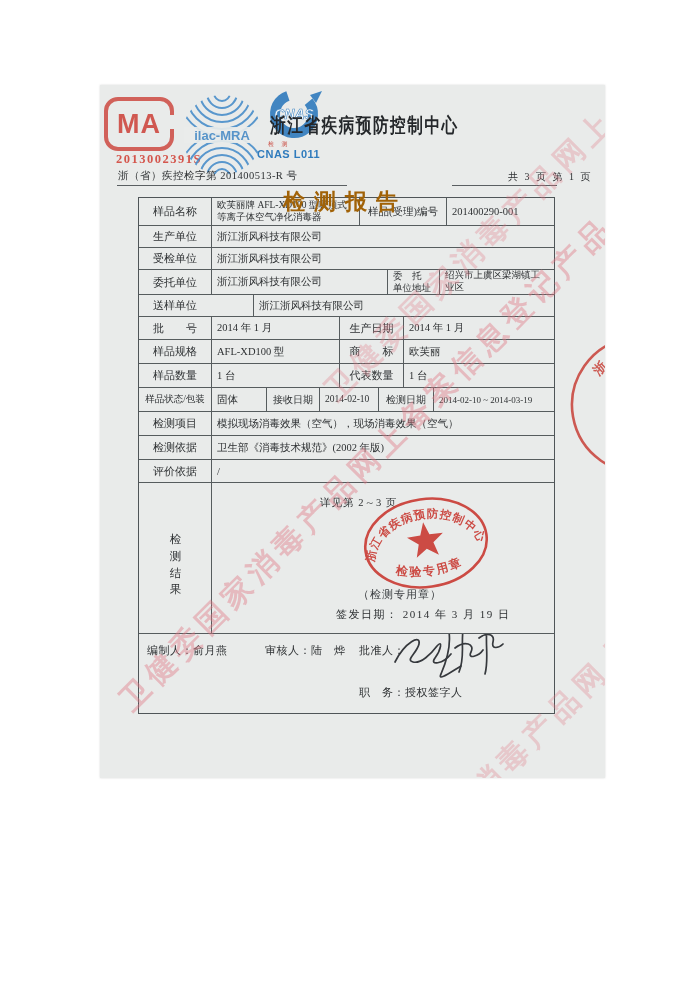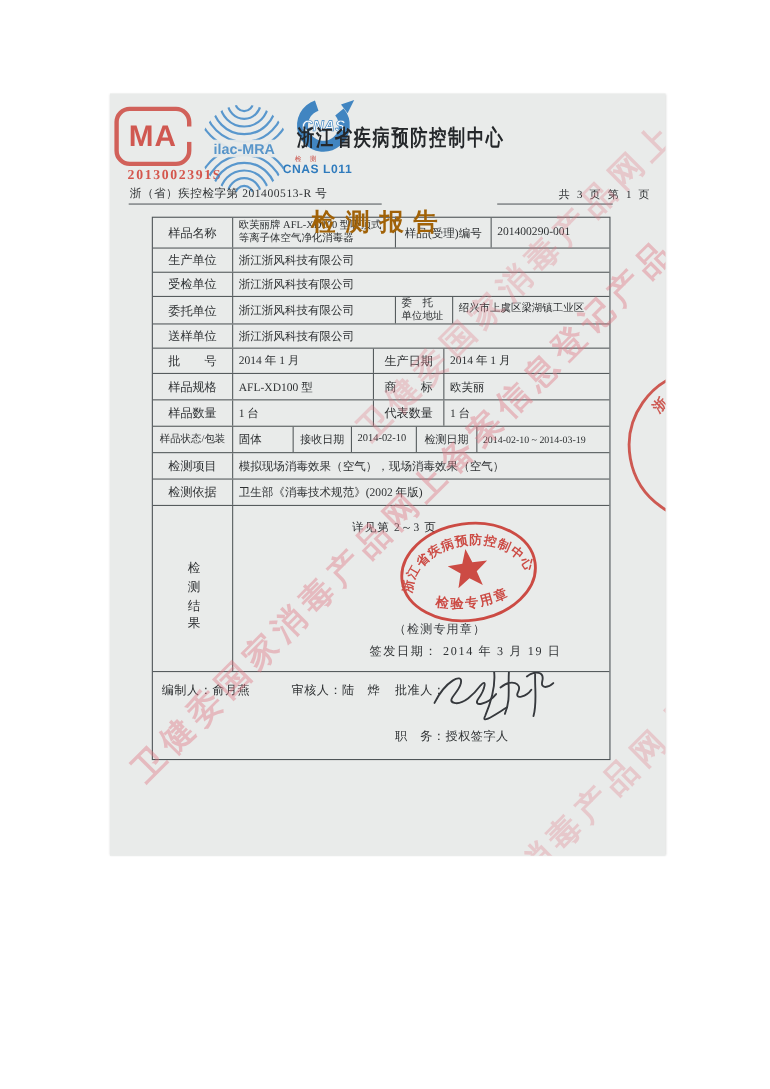--- a/index.html
+++ b/index.html
@@ -138,28 +138,28 @@
     </div>
 
     <div class="tr" style="height:22px;">
       <div class="td lbl">受检单位</div>
       <div class="td grow">浙江浙风科技有限公司</div>
     </div>
 
     <div class="tr" style="height:25px;">
       <div class="td lbl">委托单位</div>
       <div class="td" style="width:148px;flex:none;">浙江浙风科技有限公司</div>
-      <div class="td c small" style="width:52px;flex:none;display:block;padding-top:1px;">
+      <div class="td c small" style="width:52px;flex:none;display:block;padding-top:1px;margin-left:28px;">
         <div>委　托</div>
         <div>单位地址</div>
       </div>
       <div class="td grow small">绍兴市上虞区梁湖镇工业区</div>
     </div>
 
-    <div class="tr" style="height:22px;">
+    <div class="tr" style="height:22px;gap:42px;">
       <div class="td lbl">送样单位</div>
       <div class="td grow">浙江浙风科技有限公司</div>
     </div>
 
     <div class="tr" style="height:23px;">
       <div class="td lbl">批　　号</div>
       <div class="td" style="width:128px;flex:none;">2014 年 1 月</div>
       <div class="td c" style="width:64px;flex:none;font-size:11px;">生产日期</div>
       <div class="td grow">2014 年 1 月</div>
     </div>
@@ -190,20 +190,24 @@
     <div class="tr" style="height:24px;">
       <div class="td lbl">检测项目</div>
       <div class="td grow">模拟现场消毒效果（空气），现场消毒效果（空气）</div>
     </div>
 
     <div class="tr" style="height:24px;">
       <div class="td lbl">检测依据</div>
       <div class="td grow">卫生部《消毒技术规范》(2002 年版)</div>
     </div>
 
+    <div class="tr" style="height:23px;">
+      <div class="td lbl">评价依据</div>
+      <div class="td grow">/</div>
+    </div>
 
     <div class="tr" style="height:151px;">
       <div class="td lbl" style="display:flex;">
         <span class="vlbl">检测结果</span>
       </div>
       <div class="td grow rel">
         <span class="abs see-note">详见第 2～3 页</span>
 
         <svg class="abs seal-svg" width="132" height="96" viewBox="0 0 132 96">
           <defs>

